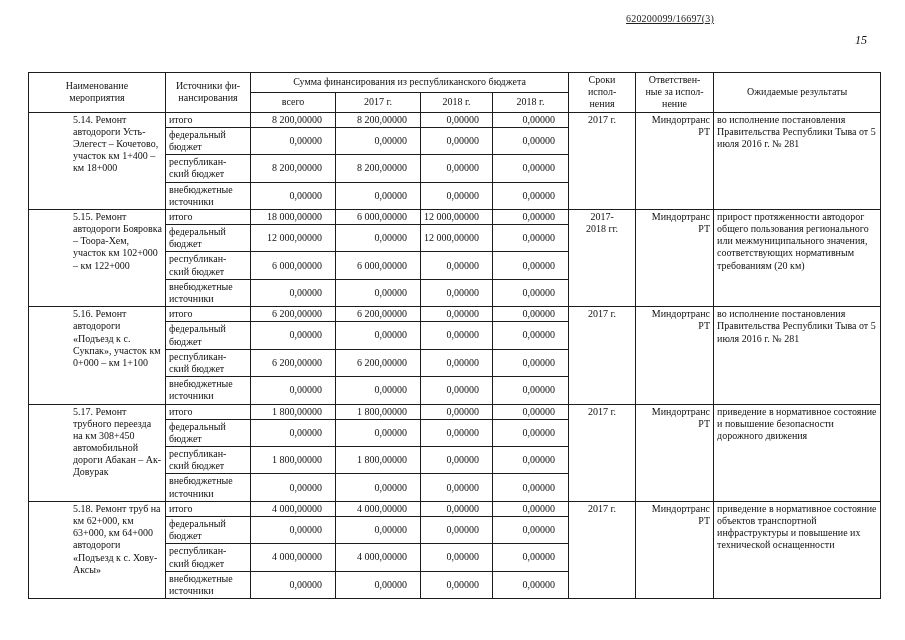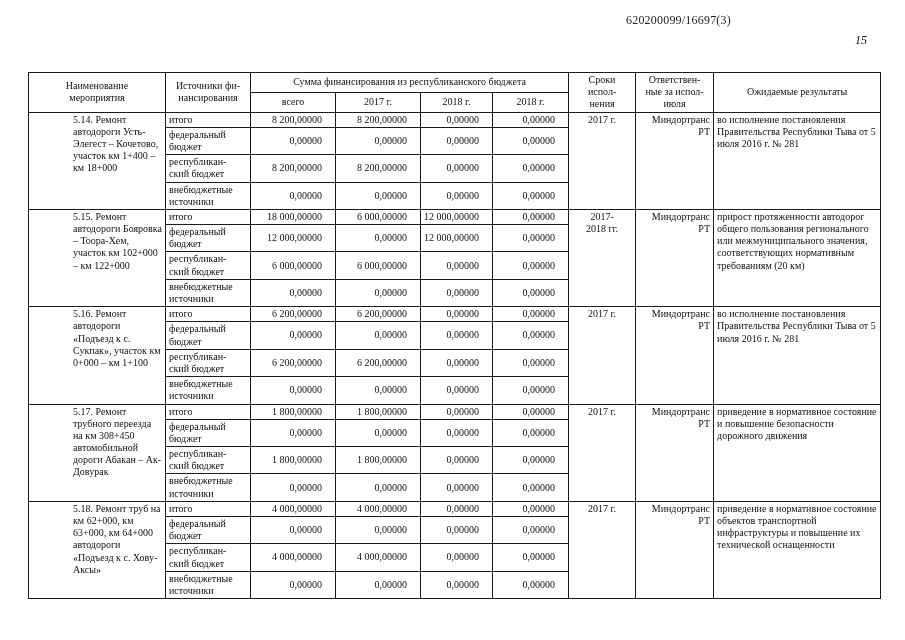--- a/index.html
+++ b/index.html
@@ -11,23 +11,24 @@
   }
   .page {
     position: relative;
     width: 905px; height: 640px;
     background: #fff;
     overflow: hidden;
   }
   .doc-number {
     position: absolute;
     top: 13px; left: 626px;
-    font-size: 12px;
+    font-size: 10px;
     letter-spacing: 0.2px;
     color: #222;
+    text-decoration: underline;
   }
   .page-number {
     position: absolute;
     top: 33px; left: 855px;
     font-size: 12px;
     color: #111;
     font-style: italic;
   }
   table.fin-table {
     position: absolute;
@@ -85,21 +86,21 @@
         <th rowspan="2">Наименование
 мероприятия</th>
         <th rowspan="2">Источники фи-
 нансирования</th>
         <th colspan="4">Сумма финансирования из республиканского бюджета</th>
         <th rowspan="2">Сроки
 испол-
 нения</th>
         <th rowspan="2">Ответствен-
 ные за испол-
-июля</th>
+нение</th>
         <th rowspan="2">Ожидаемые результаты</th>
       </tr>
       <tr>
         <th>всего</th>
         <th>2017 г.</th>
         <th>2018 г.</th>
         <th>2018 г.</th>
       </tr>
     </thead>
     <tbody>

